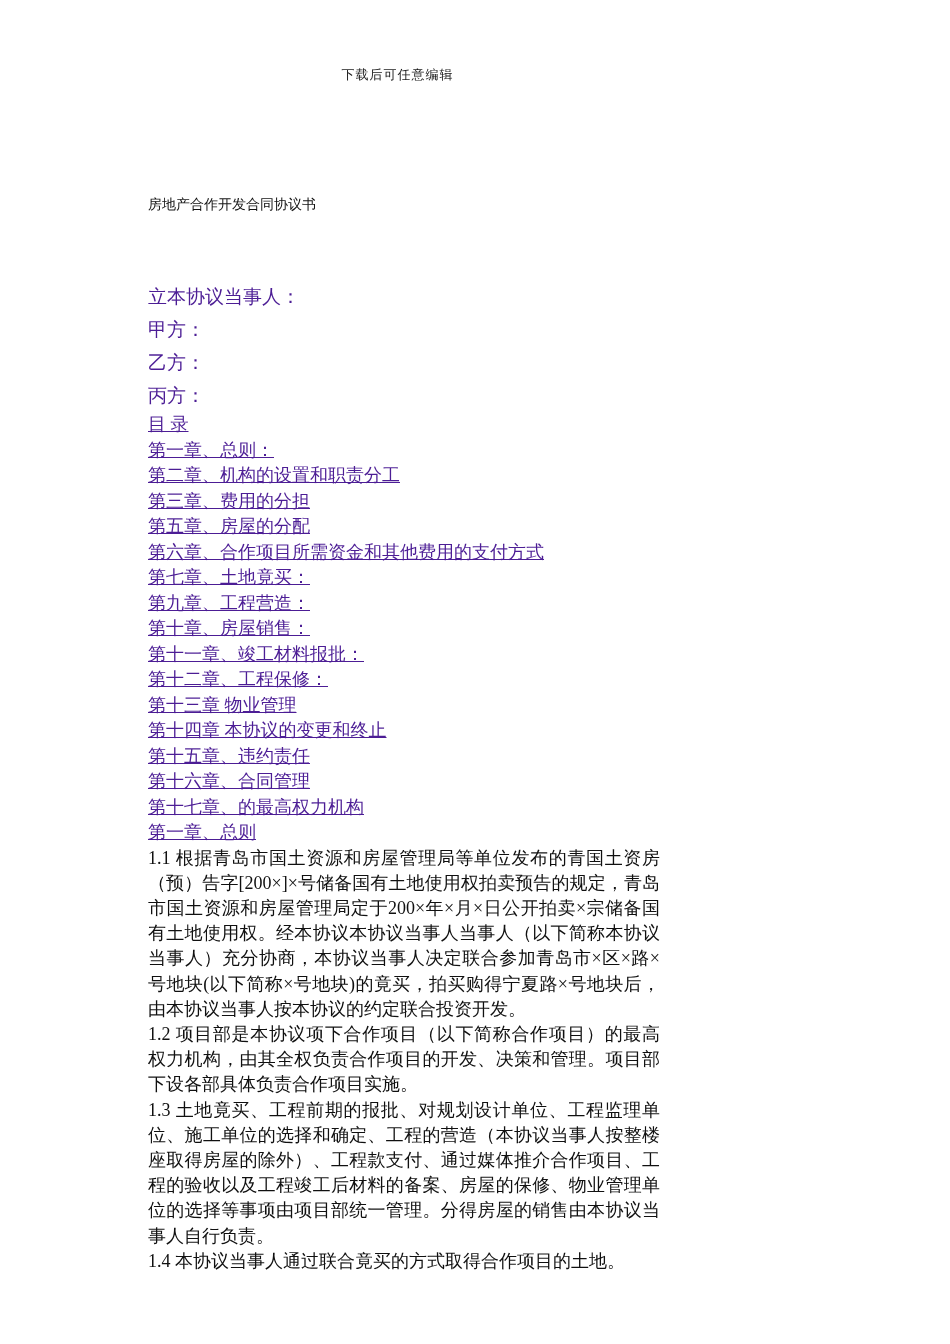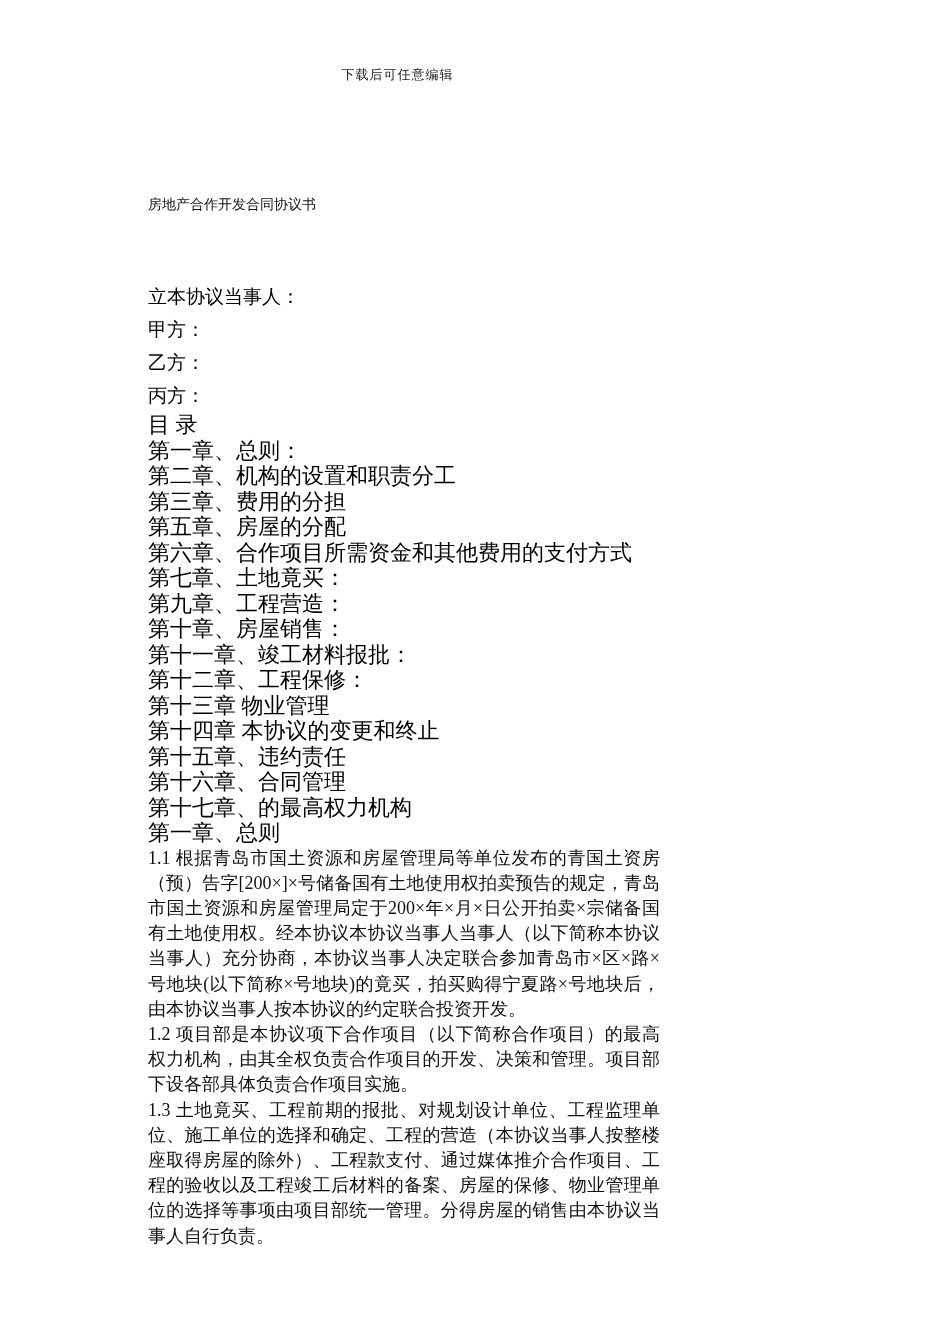--- a/index.html
+++ b/index.html
@@ -27,29 +27,30 @@
     margin: 112px 135px 0 148px;
     font-size: 14px;
     font-weight: 400;
     color: #111111;
   }
   .doc-body {
     margin: 66px 135px 0 148px;
   }
   .line {
     white-space: pre-wrap;
-    color: #000000;
+    color: #4c1d95;
   }
   .line.opening {
     font-size: 19px;
     line-height: 33px;
   }
   .line.toc {
-    font-size: 22px;
+    font-size: 18px;
     line-height: 25.5px;
+    text-decoration: underline;
   }
   .para {
     margin: 0;
     font-size: 18px;
     line-height: 25.2px;
     text-align: justify;
     color: #101010;
   }
 </style>
 </head>
@@ -83,15 +84,16 @@
     <div class="line toc">第十四章 本协议的变更和终止</div>
     <div class="line toc">第十五章、违约责任</div>
     <div class="line toc">第十六章、合同管理</div>
     <div class="line toc">第十七章、的最高权力机构</div>
 
     <div class="line toc">第一章、总则</div>
 
     <p class="para">1.1 根据青岛市国土资源和房屋管理局等单位发布的青国土资房（预）告字[200×]×号储备国有土地使用权拍卖预告的规定，青岛市国土资源和房屋管理局定于200×年×月×日公开拍卖×宗储备国有土地使用权。经本协议本协议当事人当事人（以下简称本协议当事人）充分协商，本协议当事人决定联合参加青岛市×区×路×号地块(以下简称×号地块)的竟买，拍买购得宁夏路×号地块后，由本协议当事人按本协议的约定联合投资开发。</p>
     <p class="para">1.2 项目部是本协议项下合作项目（以下简称合作项目）的最高权力机构，由其全权负责合作项目的开发、决策和管理。项目部下设各部具体负责合作项目实施。</p>
     <p class="para">1.3 土地竟买、工程前期的报批、对规划设计单位、工程监理单位、施工单位的选择和确定、工程的营造（本协议当事人按整楼座取得房屋的除外）、工程款支付、通过媒体推介合作项目、工程的验收以及工程竣工后材料的备案、房屋的保修、物业管理单位的选择等事项由项目部统一管理。分得房屋的销售由本协议当事人自行负责。</p>
+    <p class="para">1.4 本协议当事人通过联合竟买的方式取得合作项目的土地。</p>
 
   </div>
 </div>
 
 </body></html>

